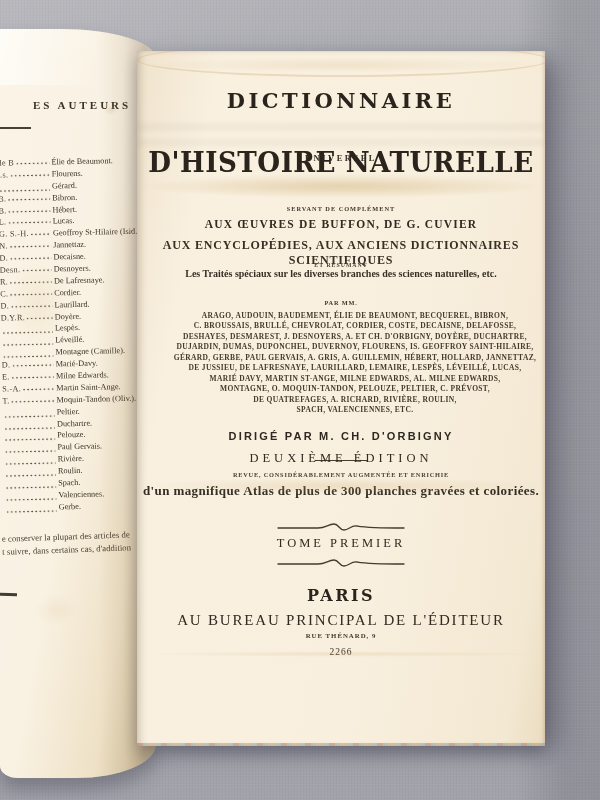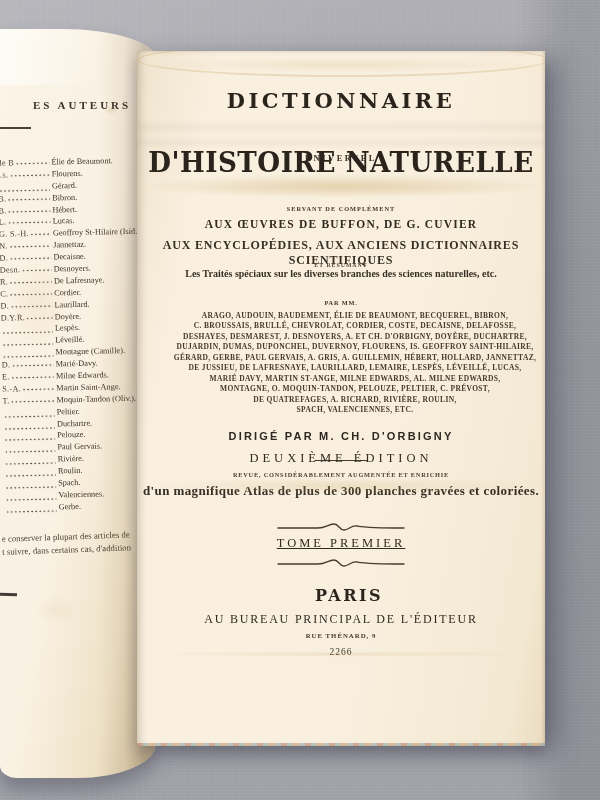--- a/index.html
+++ b/index.html
@@ -81,24 +81,24 @@
   .t-parmm{top:248px;font-size:6.3px;font-weight:bold;letter-spacing:.8px;color:#43392c;}
   .t-names{top:260px;}
   .t-names div{font-size:7.5px;font-weight:bold;line-height:10.45px;letter-spacing:.35px;color:#443a2d;white-space:nowrap;margin-left:28px;}
   .t-dir{top:379px;font-family:"Liberation Sans","DejaVu Sans",sans-serif;font-size:11px;font-weight:bold;letter-spacing:2.2px;color:#2e2820;}
   .t-dirrule{top:396px;}
   .t-dirrule span{display:inline-block;width:52px;height:1px;background:#453b2e;}
   .t-edition{top:400px;font-size:12.5px;letter-spacing:4px;color:#312a21;}
   .t-revue{top:420px;font-size:6.3px;font-weight:bold;letter-spacing:.8px;color:#4a4034;}
   .t-atlas{top:432px;font-size:13px;font-weight:bold;letter-spacing:.4px;color:#352d23;text-align:center;}
   .t-squig1{top:468px;}
-  .t-tome{top:485px;font-size:12.5px;letter-spacing:3px;color:#312a21;text-decoration:underline;}
+  .t-tome{top:485px;font-size:12.5px;letter-spacing:3px;color:#312a21;}
   .t-squig2{top:504px;}
-  .t-paris{top:535px;font-family:"DejaVu Serif","Liberation Serif",serif;font-size:16px;font-weight:bold;letter-spacing:2.5px;color:#2a241d;padding-left:8px;}
-  .t-bureau{top:561px;font-size:12px;letter-spacing:1.8px;color:#312a21;}
+  .t-paris{top:535px;font-family:"DejaVu Serif","Liberation Serif",serif;font-size:16px;font-weight:bold;letter-spacing:2.5px;color:#2a241d;}
+  .t-bureau{top:561px;font-size:15px;letter-spacing:1.8px;color:#312a21;}
   .t-rue{top:581px;font-size:6.8px;font-weight:bold;letter-spacing:1px;color:#43392c;}
   .t-year{top:596px;font-size:9.5px;letter-spacing:1px;color:#383025;}
   .squig svg{display:inline-block;}
 
   .edge-speckles{
     position:absolute;left:0;right:0;bottom:0;height:3px;opacity:.45;
     background:repeating-linear-gradient(90deg,#b06045 0 6px,#6f9e8e 6px 11px,#c08d57 11px 18px,#7d98a5 18px 24px);
     filter:blur(.4px);
   }
 

